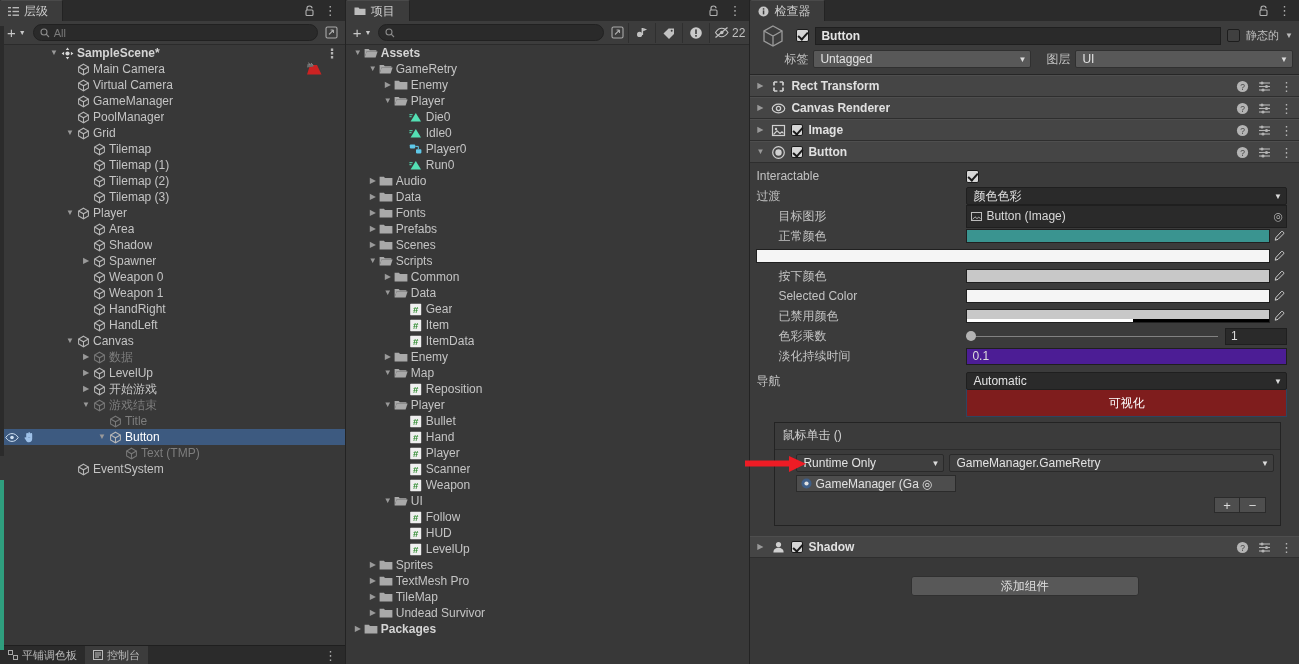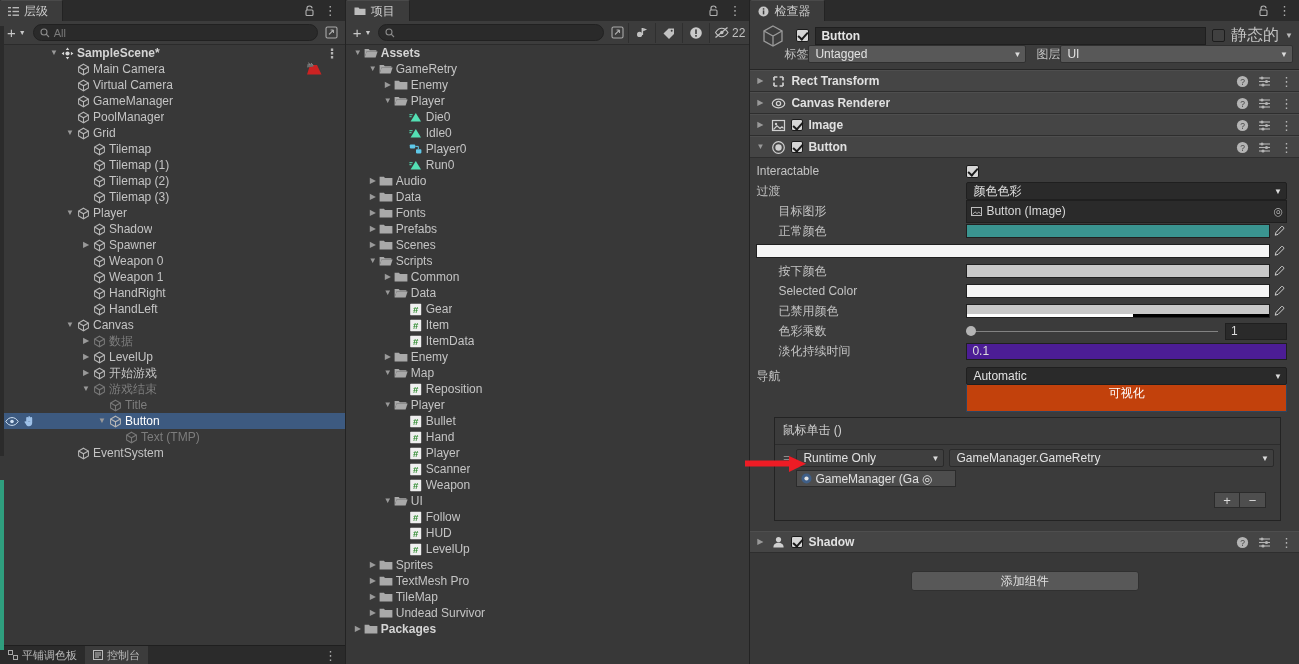--- a/index.html
+++ b/index.html
@@ -93,23 +93,23 @@
   .chk.on::after {
     content: ""; position: absolute; left: 3px; top: 0px; width: 4px; height: 8px;
     border: solid #1b1b1b; border-width: 0 2px 2px 0; transform: rotate(42deg);
   }
   .chk.empty { background: #404040; border: 1px solid #1d1d1d; }
   .txtfield {
     flex: 1; height: 18px; background: #2a2a2a; border: 1px solid #1f1f1f;
     color: #e4e4e4; font-weight: bold; display: flex; align-items: center;
     padding: 0 5px; font-size: 12px;
   }
-  .static-lbl { color: #c2c2c2; font-size: 16px; }
+  .static-lbl { color: #c2c2c2; font-size: 11px; }
   .caret { font-size: 8px; color: #bbbbbb; }
-  .insp-tag-row { display: flex; align-items: center; 
+  .insp-tag-row { display: flex; align-items: center; gap: 5px; margin-top: 5px;
                   padding-left: 28px; }
   .mini-lbl { color: #c2c2c2; font-size: 12px; white-space: nowrap; }
   .dropdown {
     height: 18px; background: #585858; border: 1px solid #303030; border-radius: 2px;
     display: flex; align-items: center; padding: 0 4px 0 6px; color: #e2e2e2;
     font-size: 12px; position: relative;
   }
   .dropdown .dd-caret { margin-left: auto; font-size: 8px; color: #dcdcdc; }
 
   .comp-header {
@@ -143,22 +143,22 @@
     display: flex; align-items: center; padding: 0 5px; color: #dcdcdc; font-size: 12px;
   }
   .slider { flex: 1; height: 16px; display: flex; align-items: center; position: relative; }
   .slider .track { position: absolute; left: 0; right: 0; height: 1px; background: #828282; }
   .slider .knob { width: 10px; height: 10px; border-radius: 50%; background: #b4b4b4;
                   position: relative; left: 0; }
   .slider-num { width: 62px; height: 17px; background: #2a2a2a; border: 1px solid #1f1f1f;
                 display: flex; align-items: center; padding: 0 5px; color: #dcdcdc;
                 font-size: 12px; flex: none; margin-left: 4px; }
   .blue-btn {
-    background: #c2410c; border: 1px solid #2e4560; height: 28px;
-    display: flex; justify-content: center;
+    background: #7f1d1d; border: 1px solid #2e4560; height: 28px;
+    display: flex; align-items: center; justify-content: center;
     color: #ffffff; font-size: 12px; margin-top: 2px;
   }
   .event-box {
     border: 1px solid #232323; background: #3b3b3b; margin: 9px 6px 0 18px;
   }
   .event-title { padding: 4px 7px 5px 7px; color: #d2d2d2; font-size: 12px; }
   .event-inner { border-top: 1px solid #2c2c2c; padding: 4px 6px 6px 6px; }
   .event-row1 { display: flex; align-items: center; gap: 5px; }
   .grip { width: 10px; color: #8c8c8c; font-size: 11px; flex: none; text-align: center; }
   .event-row2 { display: flex; align-items: center; gap: 5px; margin-top: 3px; padding-left: 15px; }
@@ -375,20 +375,31 @@
         <div class="row">
           <span style="width: 64px; flex: 0 0 auto;"></span>
           <span class="arrow">▼</span>
           <span class="ico">
             <svg width="13" height="13" viewBox="0 0 13 13">
               <path d="M6.5 1.2 L11.4 4 V9 L6.5 11.8 L1.6 9 V4 Z" stroke="#b6b6b6" stroke-width="1.05" fill="none"></path>
               <path d="M1.6 4 L6.5 6.8 L11.4 4 M6.5 6.8 V11.8" stroke="#b6b6b6" stroke-width="1.05" fill="none"></path>
             </svg>
           </span>
           <span class="lbl">Player</span>
+        </div>
+        <div class="row">
+          <span style="width: 80px; flex: 0 0 auto;"></span>
+          <span class="arrow none">▶</span>
+          <span class="ico">
+            <svg width="13" height="13" viewBox="0 0 13 13">
+              <path d="M6.5 1.2 L11.4 4 V9 L6.5 11.8 L1.6 9 V4 Z" stroke="#b6b6b6" stroke-width="1.05" fill="none"></path>
+              <path d="M1.6 4 L6.5 6.8 L11.4 4 M6.5 6.8 V11.8" stroke="#b6b6b6" stroke-width="1.05" fill="none"></path>
+            </svg>
+          </span>
+          <span class="lbl">Area</span>
         </div>
         <div class="row">
           <span style="width: 80px; flex: 0 0 auto;"></span>
           <span class="arrow none">▶</span>
           <span class="ico">
             <svg width="13" height="13" viewBox="0 0 13 13">
               <path d="M6.5 1.2 L11.4 4 V9 L6.5 11.8 L1.6 9 V4 Z" stroke="#b6b6b6" stroke-width="1.05" fill="none"></path>
               <path d="M1.6 4 L6.5 6.8 L11.4 4 M6.5 6.8 V11.8" stroke="#b6b6b6" stroke-width="1.05" fill="none"></path>
             </svg>
           </span>

